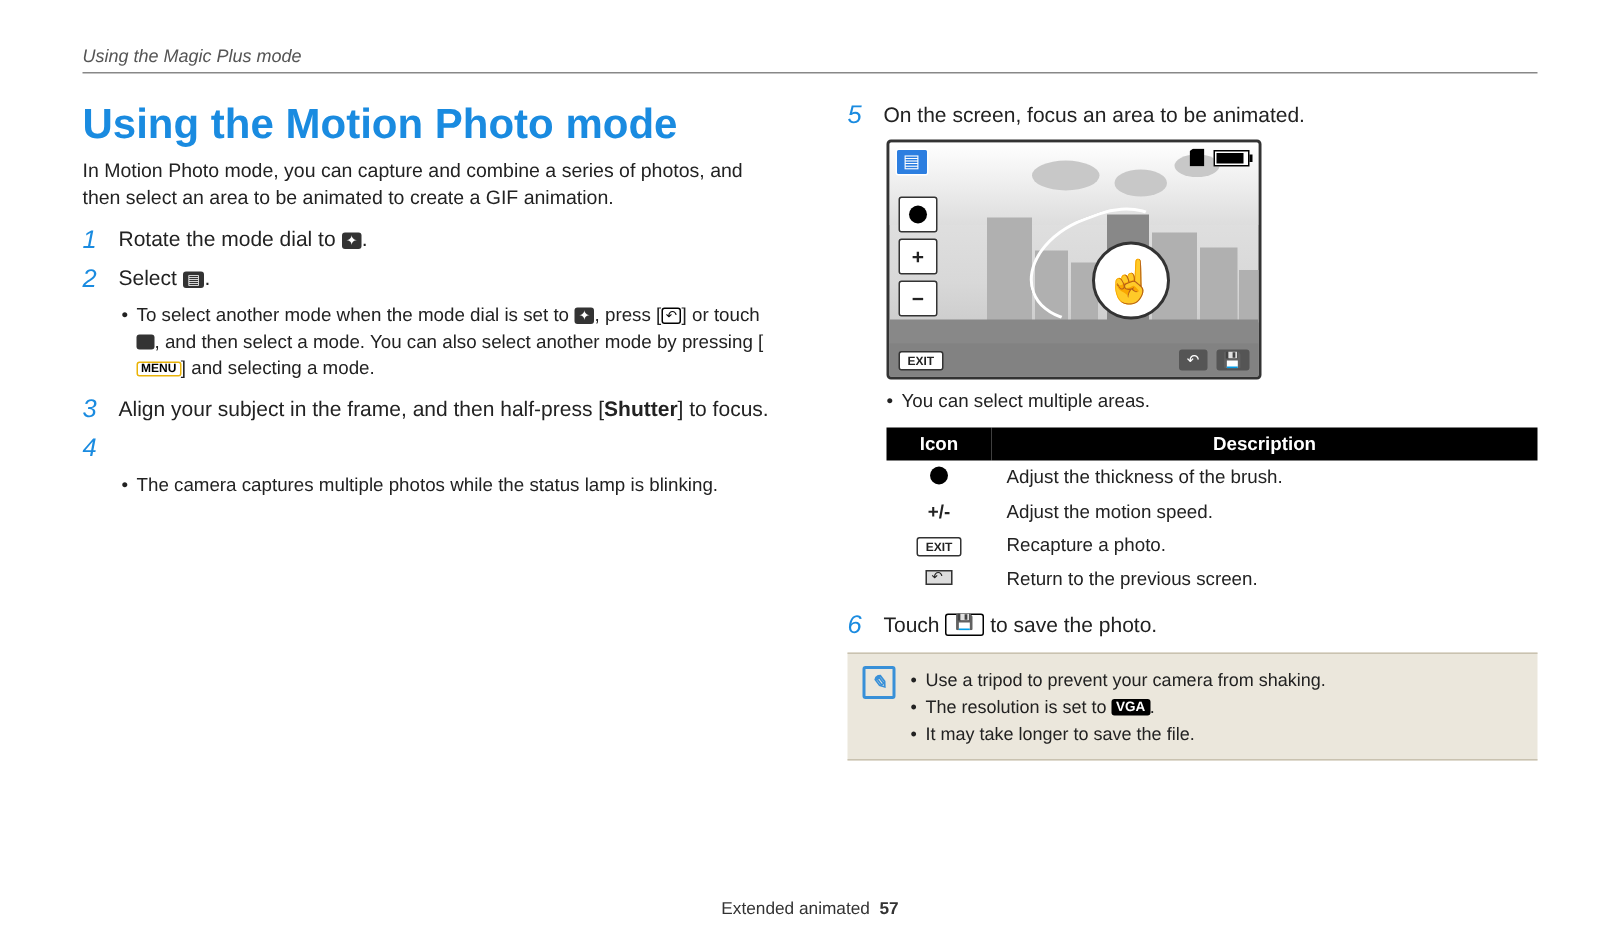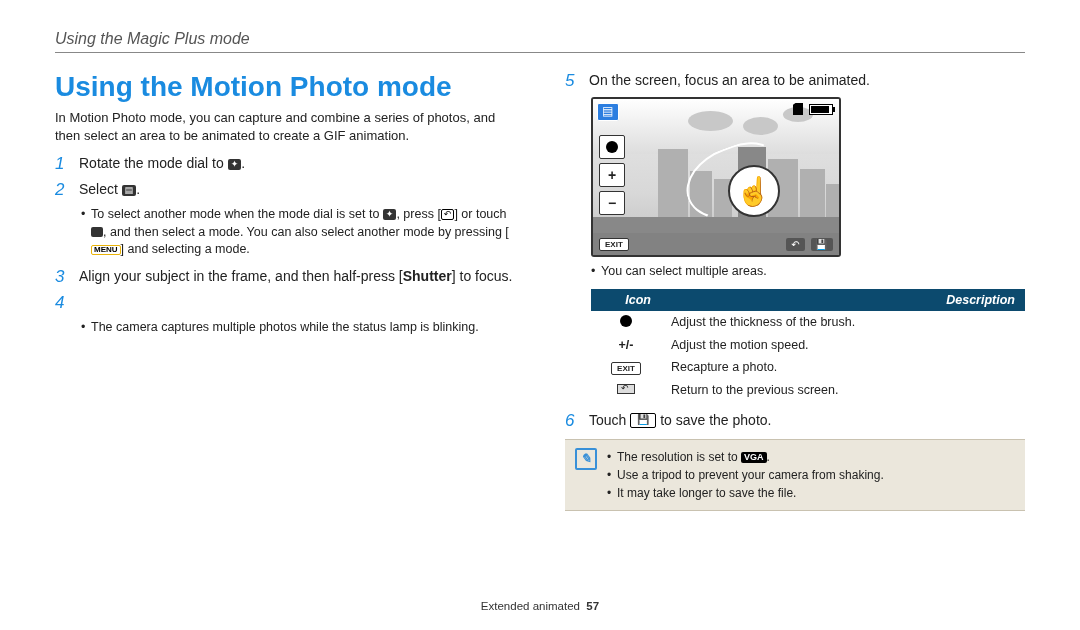--- a/index.html
+++ b/index.html
@@ -8,21 +8,21 @@
     font-size: 13px;
     color: #222;
     background: #fff;
     width: 1080px;
     height: 630px;
     padding: 30px 55px 20px 55px;
     position: relative;
   }
   .breadcrumb {
     font-style: italic;
-    font-size: 16px;
+    font-size: 12px;
     color: #555;
     margin-bottom: 4px;
   }
   .hr { border: none; border-top: 1px solid #888; margin-bottom: 18px; }
   .columns { display: flex; gap: 50px; }
   .col { flex: 1; }
   h2 {
     color: #1a8be0;
     font-size: 28px;
     font-weight: 700;
@@ -164,21 +164,21 @@
     padding: 0 6px;
   }
   .exit-pill {
     background: #fff; border: 1px solid #333; border-radius: 2px;
     font-size: 8px; font-weight: 700; padding: 1px 5px;
   }
   .bb-right { display: flex; gap: 6px; }
   .bb-btn { background: #555; color: #fff; border-radius: 2px; font-size: 10px; padding: 1px 5px; }
   
   .icon-table { width: calc(100% - 26px); margin: 6px 0 10px 26px; border-collapse: collapse; font-size: 12.5px; }
-  .icon-table th { background: #0c4a6e; color: #fff; text-align: right; padding: 4px 10px; font-weight: 600; font-style: italic; }
+  .icon-table th { background: #000000; color: #fff; text-align: center; padding: 4px 10px; font-weight: 600; }
   .icon-table th:first-child { width: 70px; }
   .icon-table td { padding: 4px 10px; }
   .dot { display: inline-block; width: 12px; height: 12px; background: #000; border-radius: 50%; }
   .pm { font-weight: 700; }
   .exit-cell { display: inline-block; border: 1px solid #333; border-radius: 2px; font-size: 8px; font-weight: 700; padding: 1px 5px; background: #fff; }
   .return-cell { display: inline-block; width: 18px; height: 10px; border: 1px solid #333; background: #ddd; position: relative; }
   .return-cell::after { content: "↶"; font-size: 9px; position: absolute; left: 3px; top: -2px; }
   
   .note-box {
     display: flex; gap: 10px;
@@ -334,24 +334,24 @@
       <div class="step-body">
         <span>Touch </span>
         <span class="inline-icon save-btn">💾</span>
         <span> to save the photo.</span>
       </div>
     </div>
 
     <div class="note-box">
       <div class="note-icon">✎</div>
       <ul>
+        <li>Use a tripod to prevent your camera from shaking.</li>
         <li>
           <span>The resolution is set to </span><span class="inline-icon vga">VGA</span><span>.</span>
         </li>
-        <li>Use a tripod to prevent your camera from shaking.</li>
         <li>It may take longer to save the file.</li>
       </ul>
     </div>
   </div>
 </div>
 
 <div class="footer">
   <span>Extended animated</span>&nbsp;&nbsp;<span class="pg">57</span>
 </div>
 

